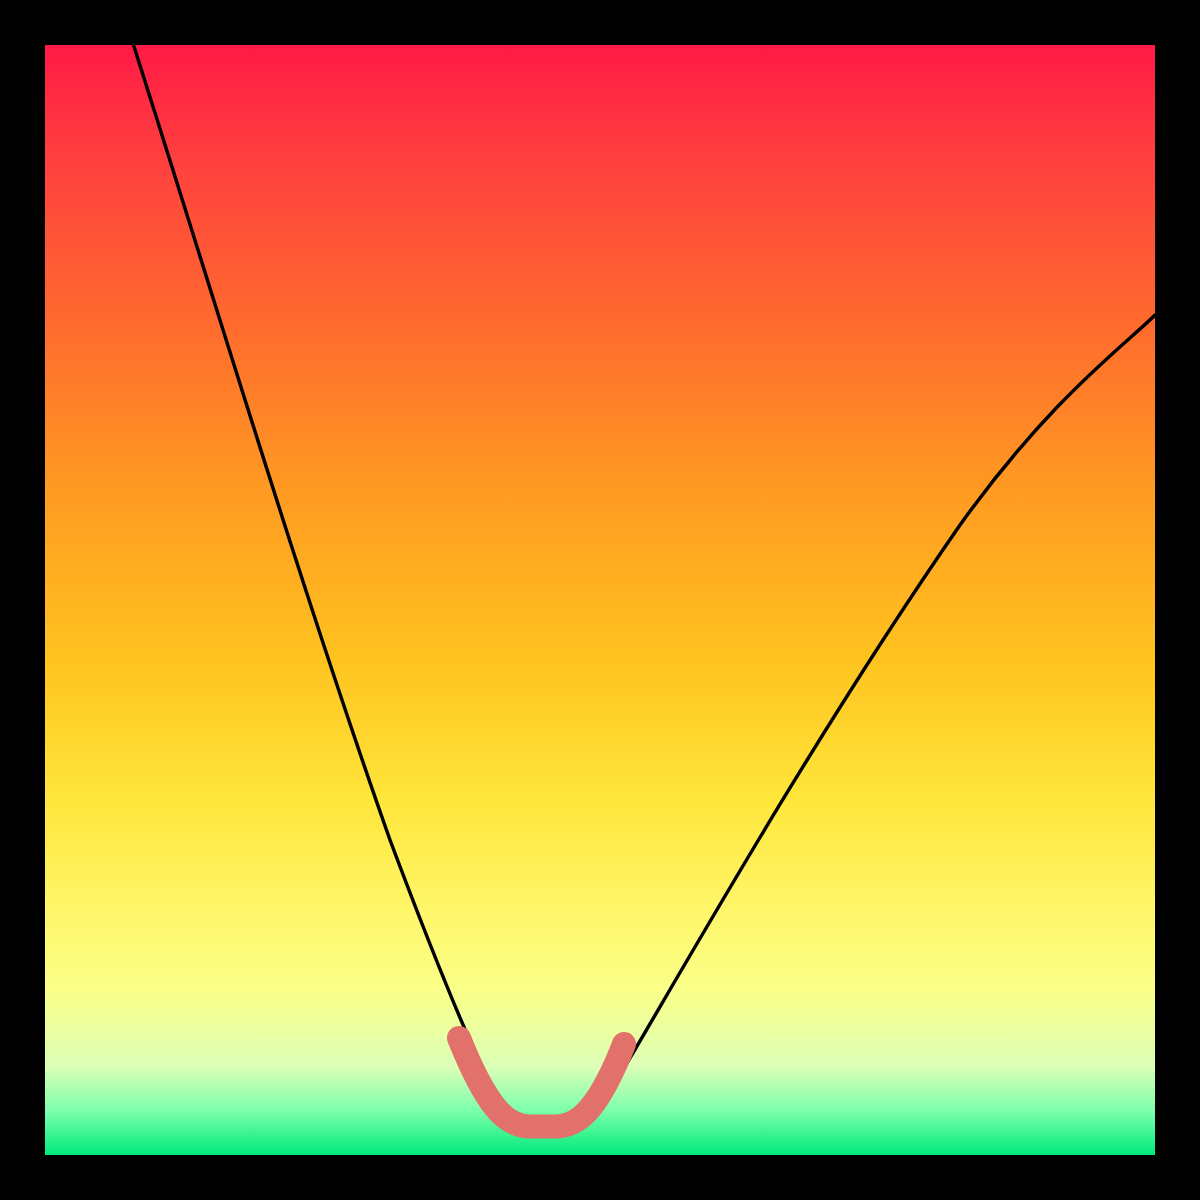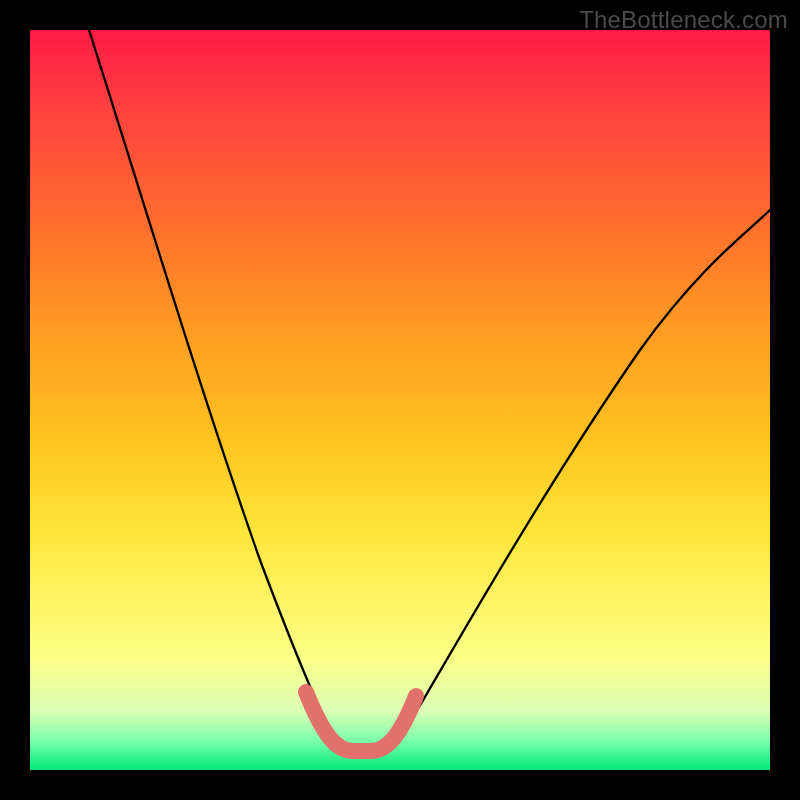--- a/index.html
+++ b/index.html
@@ -60,21 +60,20 @@
     left: 0; top: 0;
     width: 740px;
     height: 740px;
   }
 </style>
 </head>
 <body>
 
 <div class="stage">
 
-  <div class="watermark">TheBottleneck.com</div>
 
   <div class="plot-area">
     <div class="gradient"></div>
 
     <svg class="curves" viewBox="0 0 740 740" preserveAspectRatio="none">
 
       <path d="M 59 0
                C 110 160, 170 360, 230 530
                C 260 610, 285 670, 300 700
                C 308 714, 313 720, 318 720" fill="none" stroke="#000" stroke-width="2.3" stroke-linecap="round"></path>

